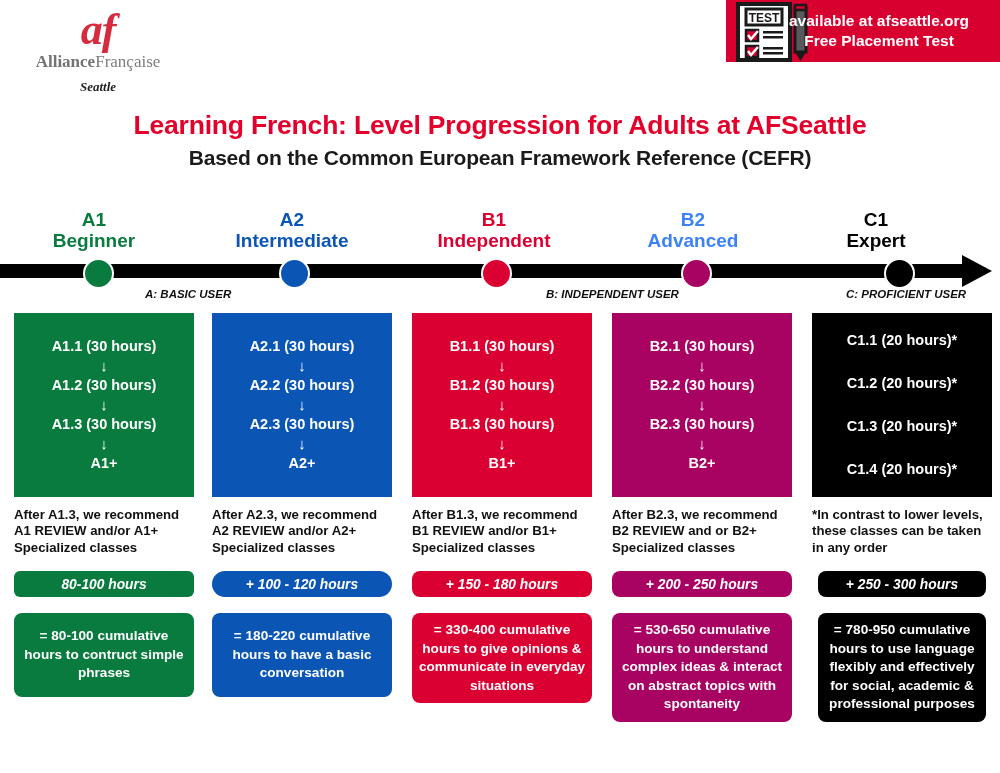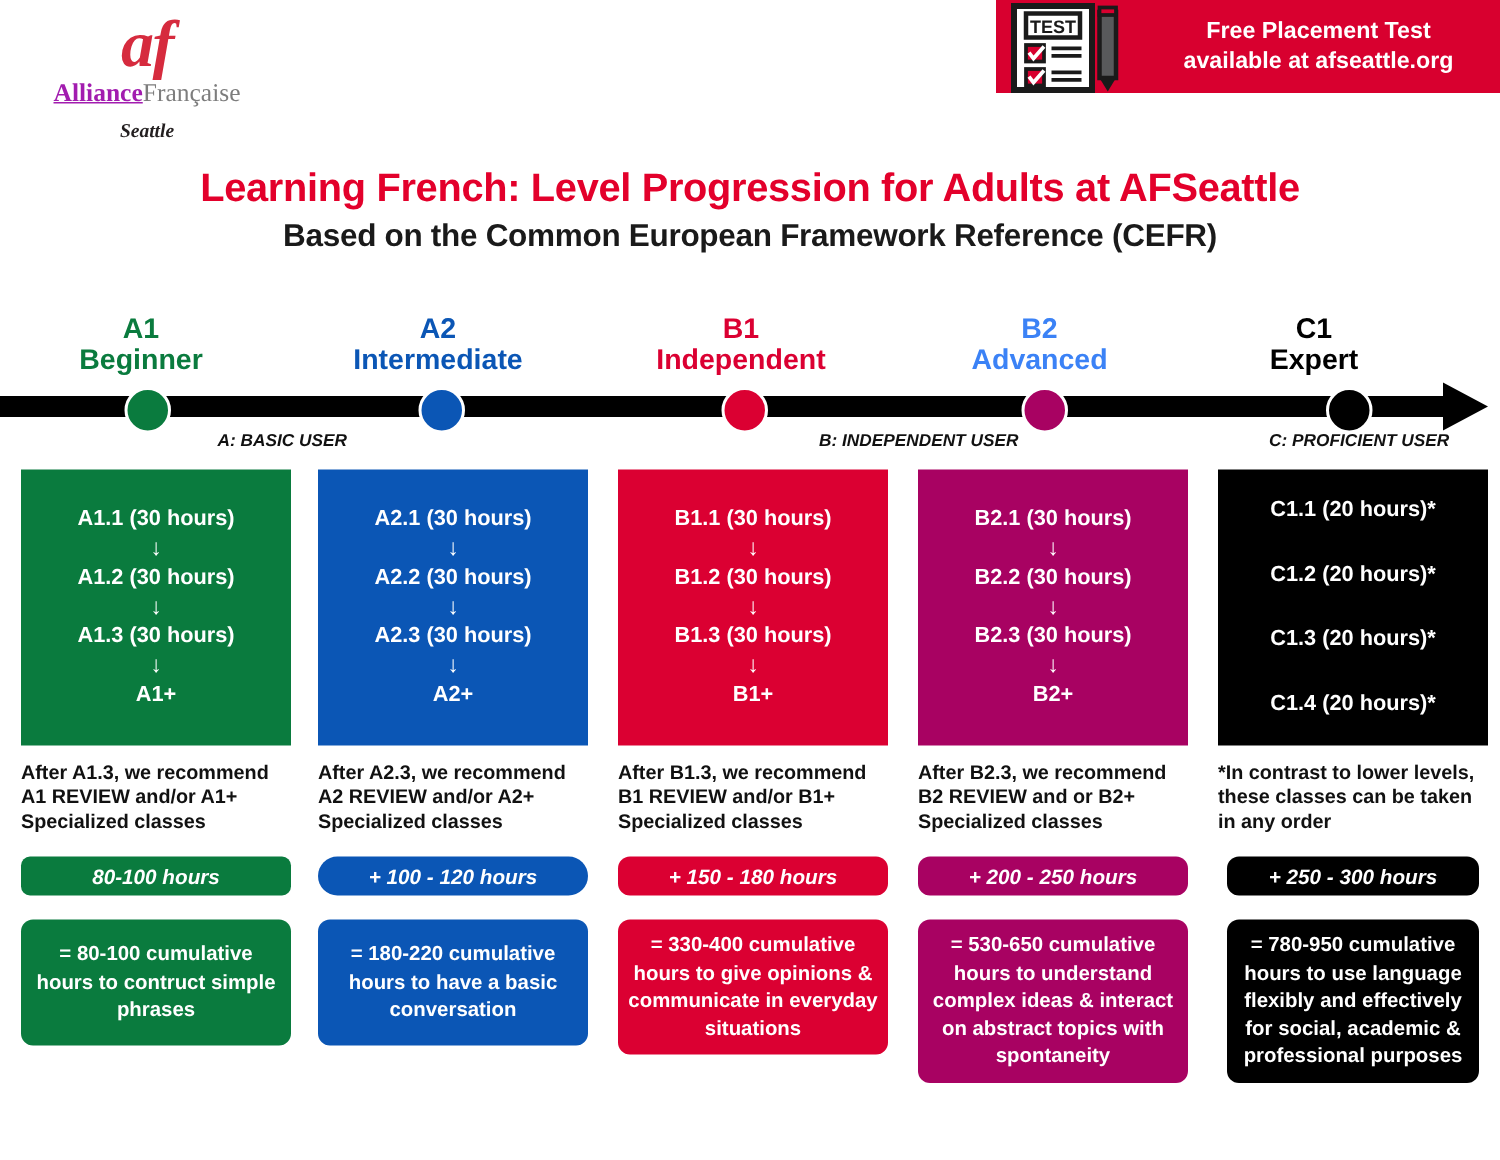--- a/index.html
+++ b/index.html
@@ -9,26 +9,26 @@
     overflow:hidden;position:relative;
   }
 
   
   .header{position:absolute;left:0;top:0;width:1000px;height:100px;}
 
   .logo{position:absolute;left:18px;top:8px;width:160px;text-align:center;}
   .logo-af{font-family:"Liberation Serif", serif;font-size:44px;line-height:44px;
            color:#d62b3e;font-style:italic;font-weight:700;letter-spacing:-1px;}
   .logo-name{font-family:"Liberation Serif", serif;font-size:17px;line-height:20px;}
-  .logo-name b{color:#a21caf;font-weight:700;text-decoration:underline;}
+  .logo-name b{color:#737373;font-weight:700;}
   .logo-name span{color:#7d7d7d;font-weight:400;}
   .logo-city{font-family:"Liberation Serif", serif;font-size:13px;font-style:italic;
              font-weight:700;color:#231f20;margin-top:7px;}
 
-  .promo{position:absolute;right:0;top:0;width:336px;height:62px;background:#d8002f;}
+  .promo{position:absolute;right:0;top:0;width:274px;height:62px;background:#d8002f;}
   .promo-text{position:absolute;right:12px;top:11px;width:218px;color:#fff;
     font-size:15.5px;font-weight:700;line-height:20px;text-align:center;}
   .clipboard{position:absolute;left:10px;top:2px;width:76px;height:60px;}
 
   
   .title{position:absolute;left:0;top:110px;width:1000px;text-align:center;
     color:#e3002b;font-size:26.5px;font-weight:700;letter-spacing:-.2px;}
   .subtitle{position:absolute;left:0;top:146px;width:1000px;text-align:center;
     color:#1a1a1a;font-size:21px;font-weight:700;letter-spacing:-.2px;}
 
@@ -89,22 +89,22 @@
         <rect x="10" y="44" width="12" height="11" fill="#d8002f" stroke="#1a1a1a" stroke-width="2.5"></rect>
         <path d="M12 49 l3 4 l7 -8" stroke="#fff" stroke-width="2.5" fill="none"></path>
         <rect x="27" y="45" width="20" height="2.5" fill="#1a1a1a"></rect>
         <rect x="27" y="50" width="20" height="2.5" fill="#1a1a1a"></rect>
         <rect x="59" y="6" width="11" height="44" fill="#58595b" stroke="#1a1a1a" stroke-width="3"></rect>
         <path d="M59 50 l5.5 9 l5.5 -9 z" fill="#1a1a1a"></path>
         <rect x="59" y="3" width="11" height="5" fill="#d8002f" stroke="#1a1a1a" stroke-width="2.5"></rect>
       </svg>
     </div>
     <div class="promo-text">
+      <div>available at afseattle.org</div>
       <div>Free Placement Test</div>
-      <div>available at afseattle.org</div>
     </div>
   </div>
 </div>
 
 <div class="title">Learning French: Level Progression for Adults at AFSeattle</div>
 <div class="subtitle">Based on the Common European Framework Reference (CEFR)</div>
 
 <div class="tl-line"></div>
 <div class="tl-arrow"></div>
 <div id="timeline-layer">

